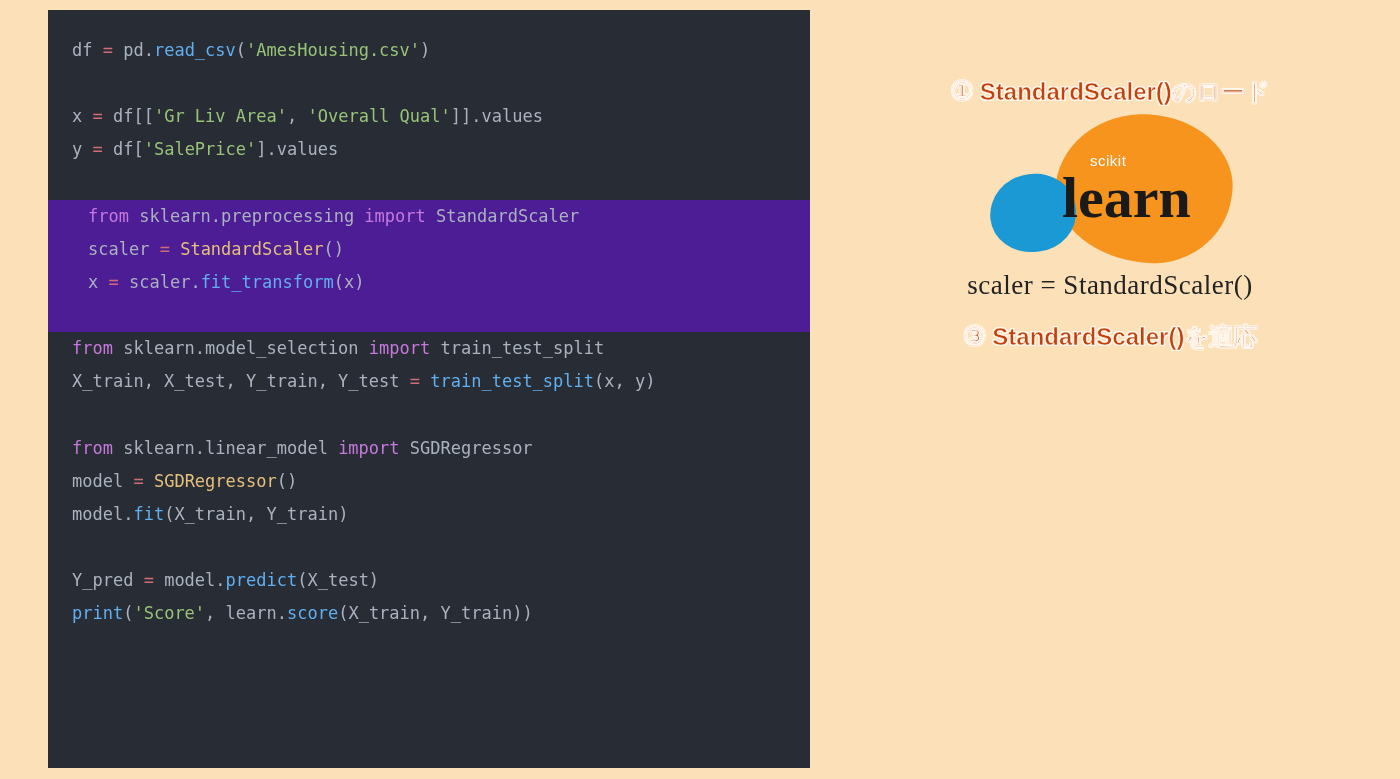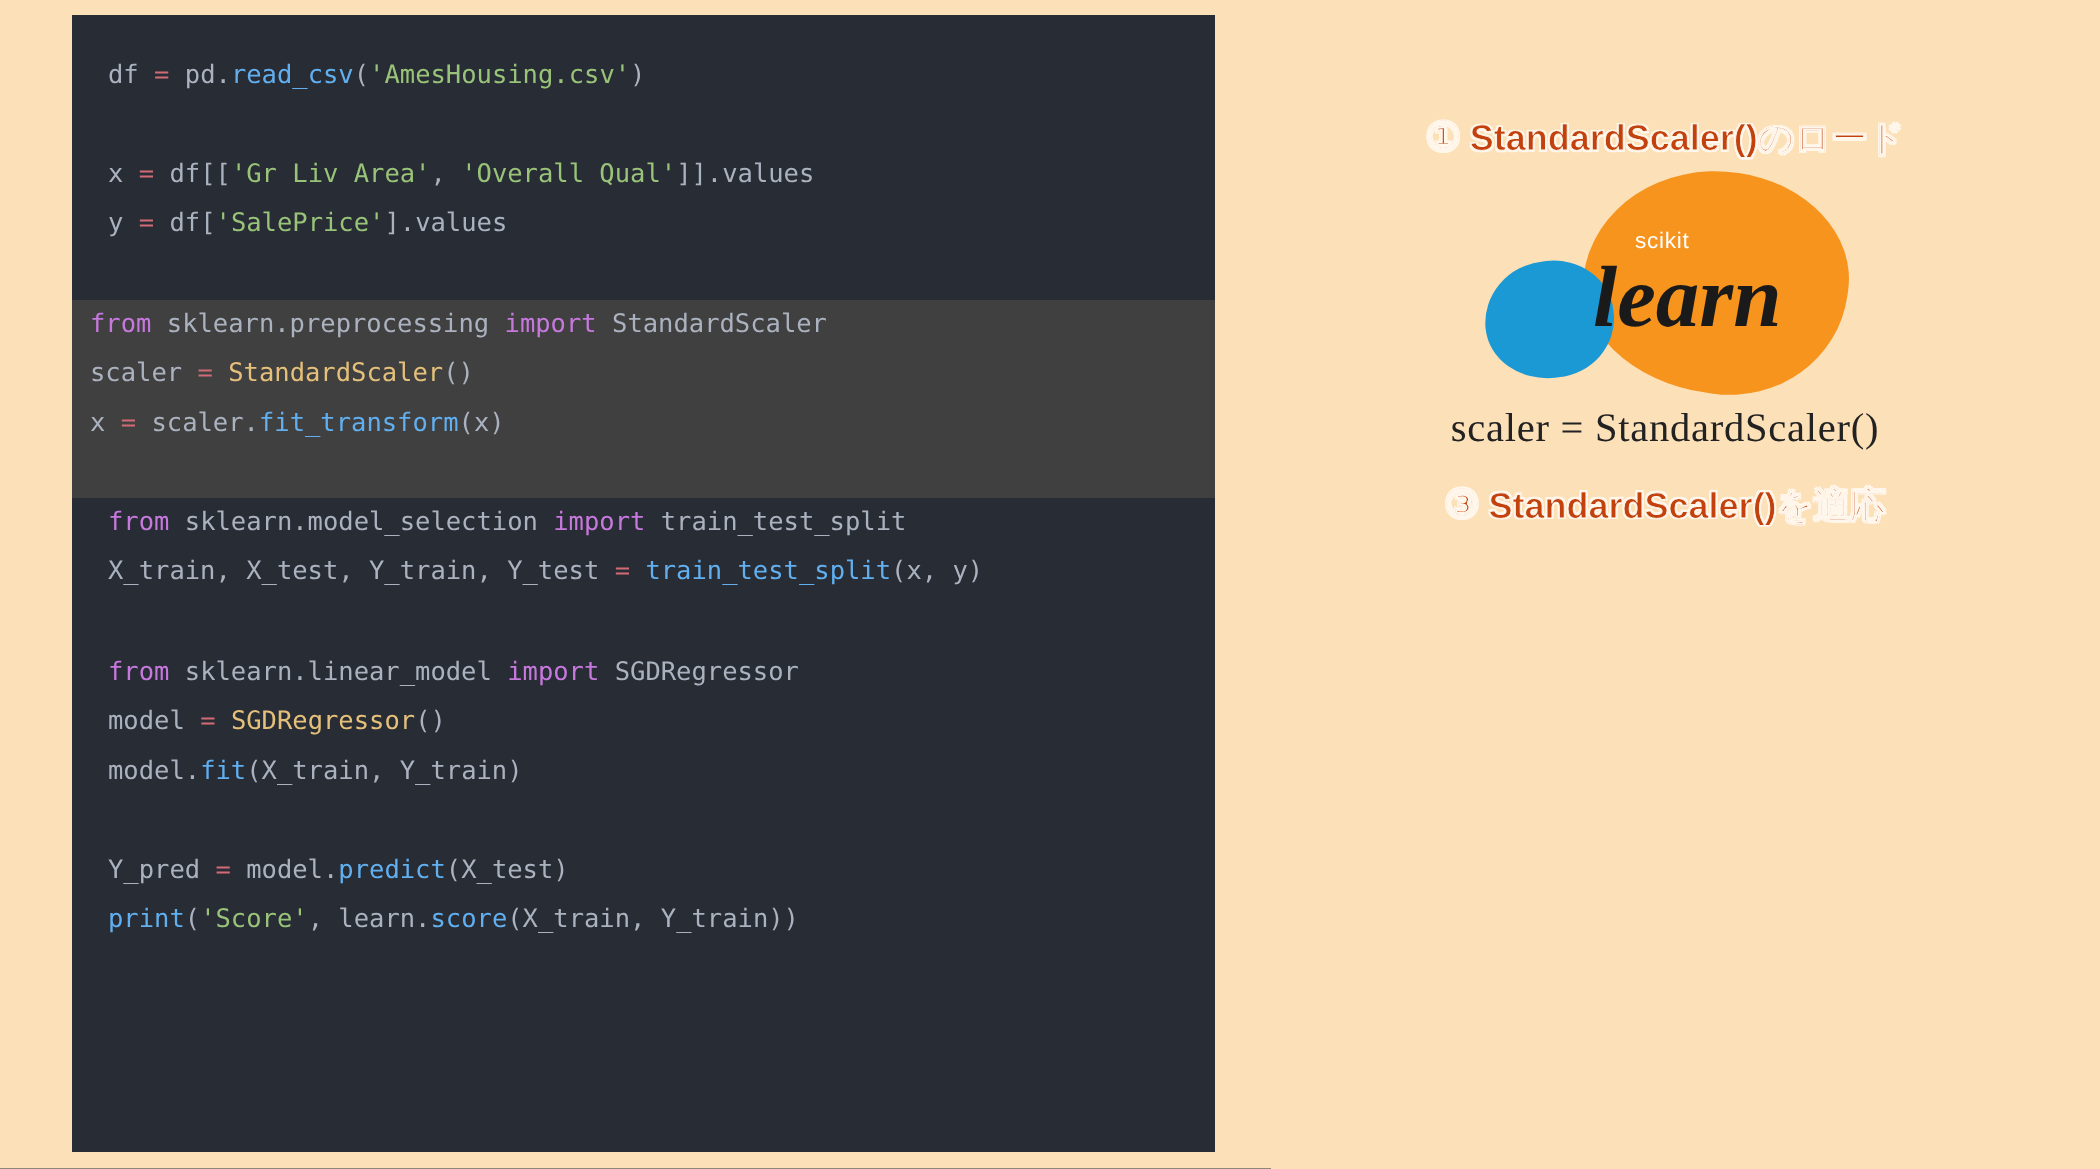--- a/index.html
+++ b/index.html
@@ -18,23 +18,23 @@
     width: 762px;
     height: 758px;
     background: #282c34;
     color: #abb2bf;
     font-size: 17px;
     line-height: 1.95;
     padding: 24px 24px 18px 24px;
   }
   .code-panel pre { font-family: inherit; white-space: pre; }
   .hl-block {
-    background: #404040;
+    background: #4c1d95;
     margin: 0 -24px;
-    padding: 0 12px;
+    padding: 0 40px;
   }
   .tk-kw  { color: #c678dd; }
   .tk-kw2 { color: #d06c75; }
   .tk-str { color: #98c379; }
   .tk-fn  { color: #61afef; }
   .tk-id  { color: #e5c07b; }
   .tk-p   { color: #abb2bf; }
 
   .right {
     position: absolute;
@@ -91,21 +91,20 @@
     left: 110px; top: 30px;
     color: #fff;
     font-family: "Helvetica Neue", Arial, sans-serif;
     font-size: 15px;
     letter-spacing: 0.5px;
   }
   .logo .learn {
     position: absolute;
     left: 82px; top: 42px;
     font-family: "Brush Script MT", "Comic Sans MS", cursive;
-    font-style: italic;
     font-weight: 700;
     font-size: 58px;
     color: #1a1a1a;
   }
 
   .code-inline {
     font-family: Georgia, "Times New Roman", serif;
     font-size: 27px;
     color: #222;
     text-align: center;

